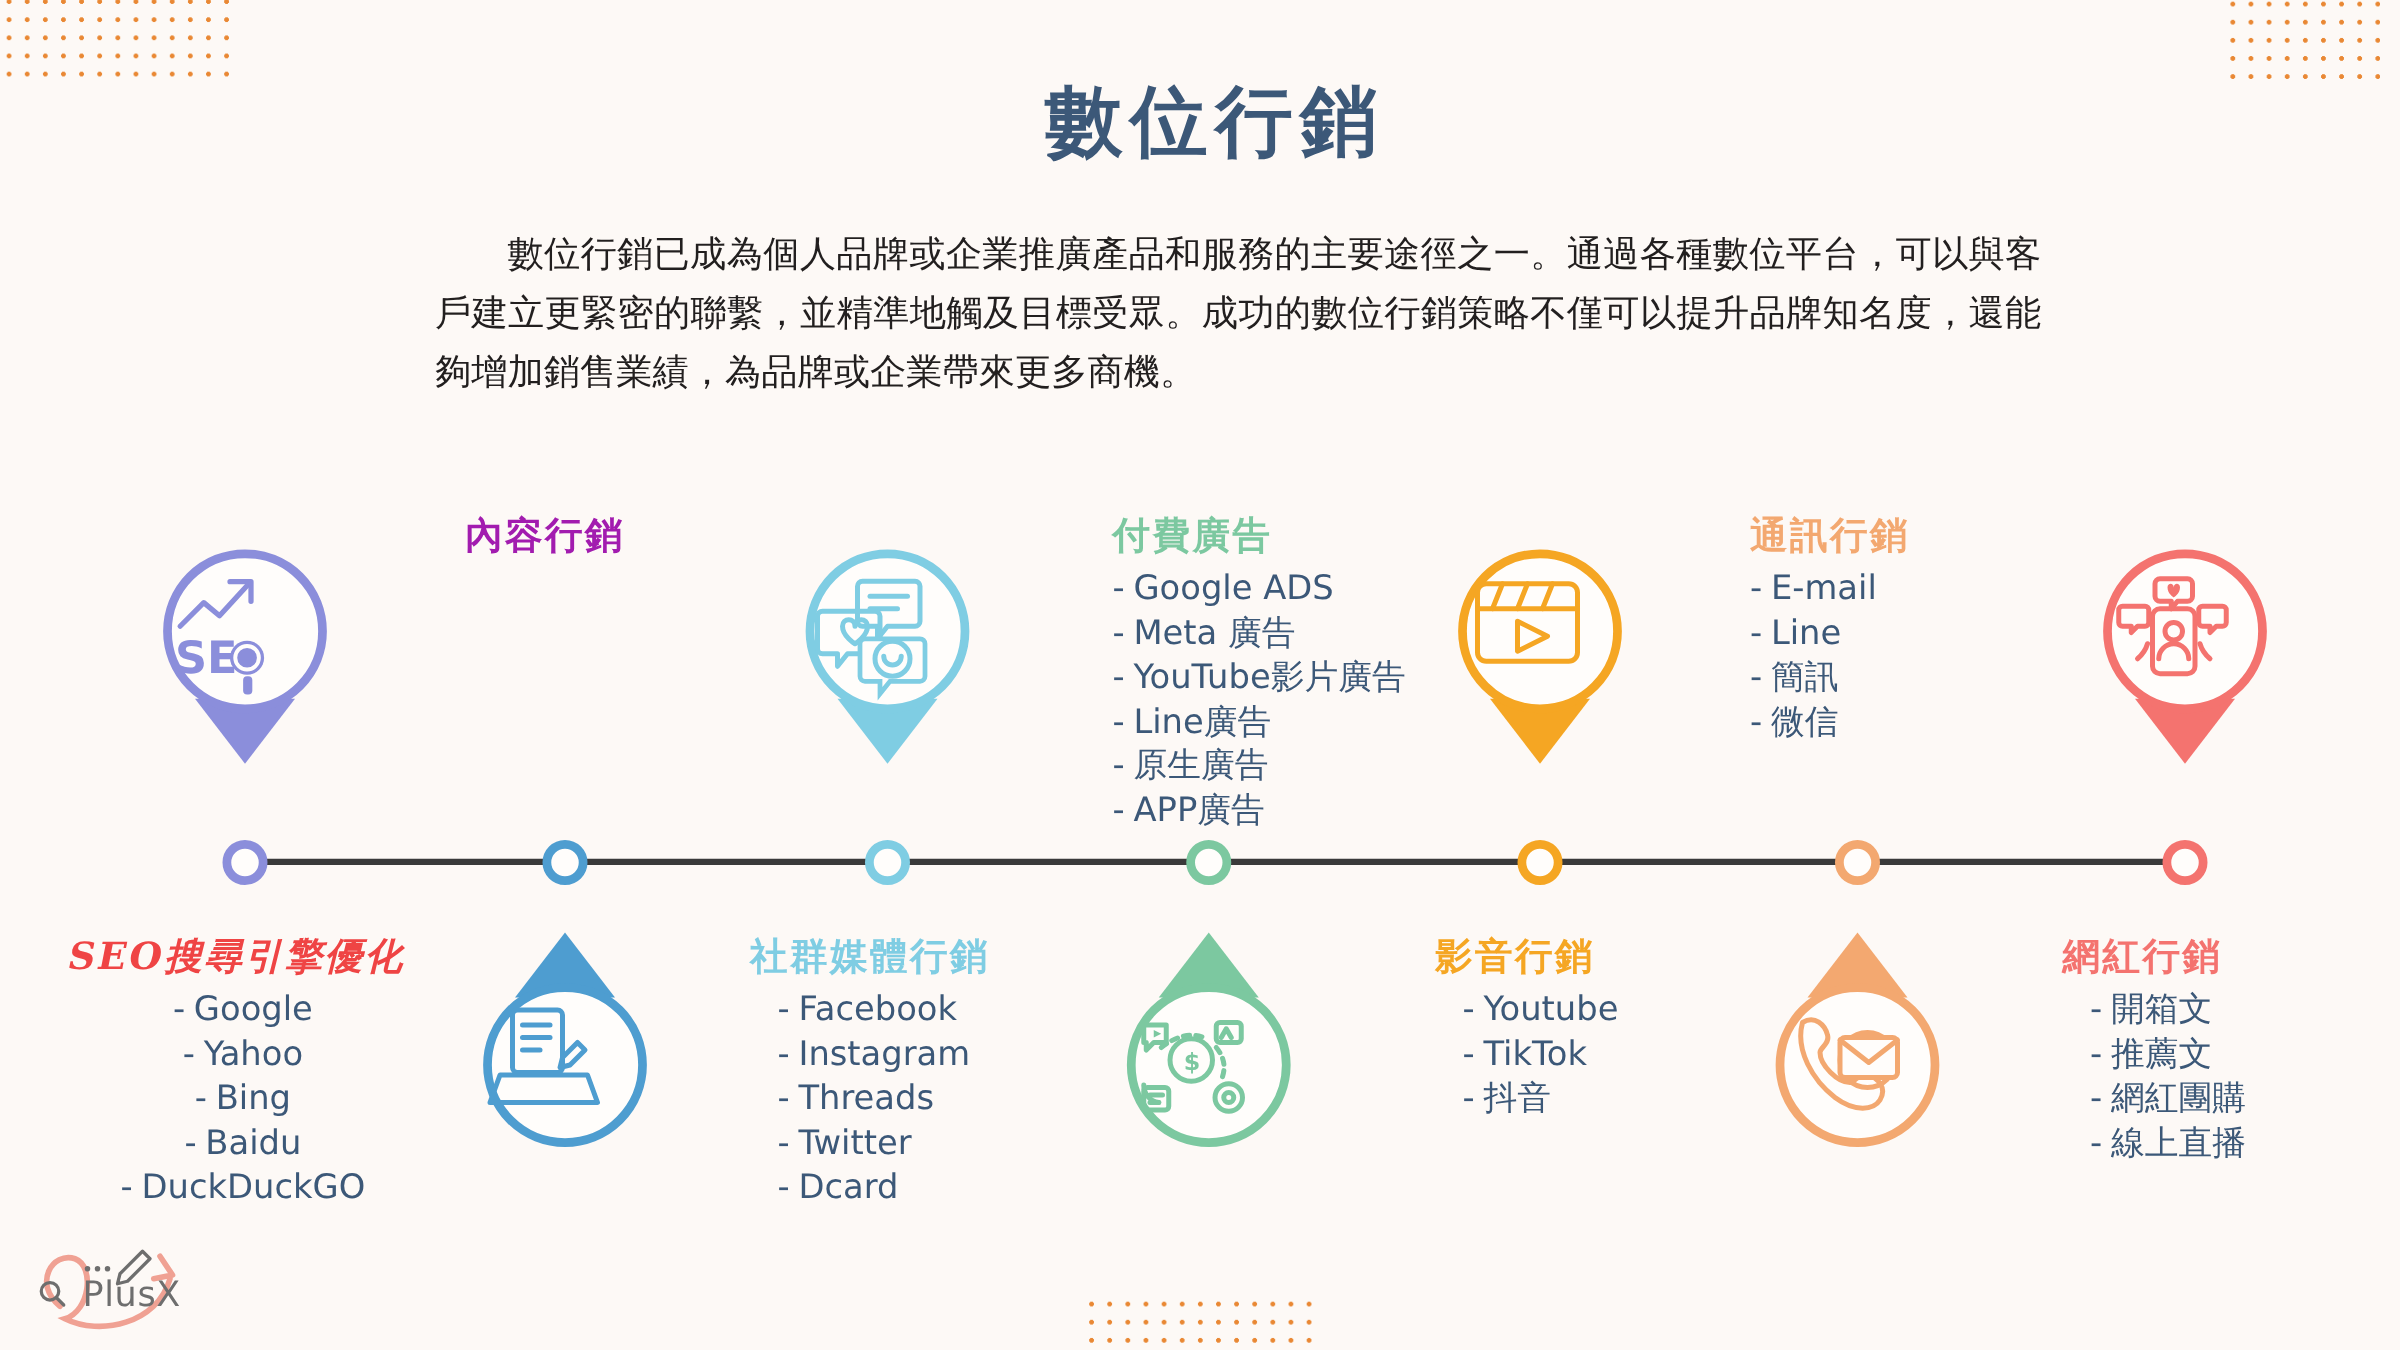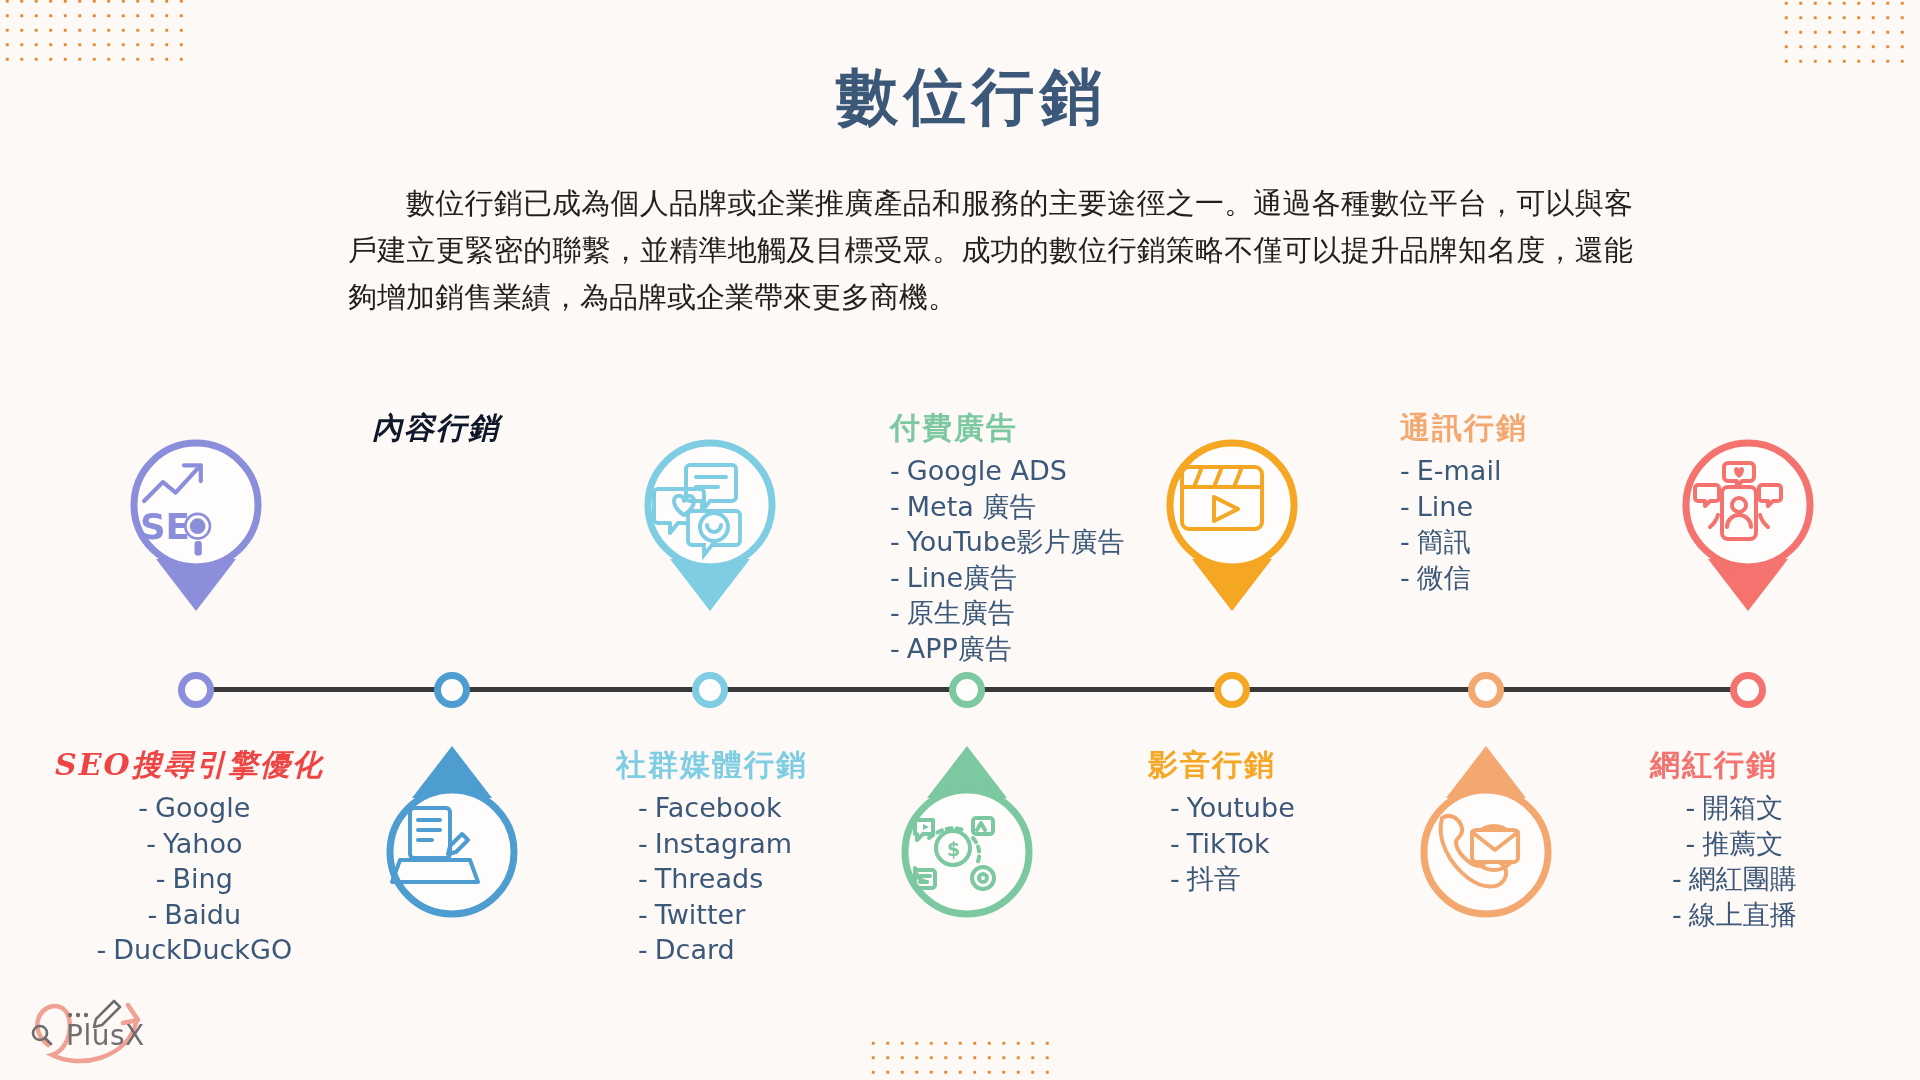--- a/index.html
+++ b/index.html
@@ -179,40 +179,40 @@
         <line x1="22" y1="24" x2="44" y2="24" fill="none" stroke="#4e9dd0" stroke-width="4" stroke-linecap="round" stroke-linejoin="round"></line>
         <line x1="22" y1="34" x2="36" y2="34" fill="none" stroke="#4e9dd0" stroke-width="4" stroke-linecap="round" stroke-linejoin="round"></line>
         <path d="M54 40 L66 28 L72 34 L60 46 L52 48 Z" fill="none" stroke="#4e9dd0" stroke-width="4" stroke-linecap="round" stroke-linejoin="round"></path>
         <path d="M4 54 L74 54 L82 76 L-4 76 Z" fill="none" stroke="#4e9dd0" stroke-width="4" stroke-linecap="round" stroke-linejoin="round"></path>
         <line x1="6" y1="76" x2="72" y2="76" fill="none" stroke="#4e9dd0" stroke-width="4" stroke-linecap="round" stroke-linejoin="round"></line>
       </g>
         </g>
     </svg>
     </div>
     <div class="block" style="left: 372px; top: 408px;">
-      <div class="heading" style="color: #0f172a; font-style: italic;">內容行銷</div>
+      <div class="heading" style="color: #a21caf;">內容行銷</div>
     </div>
     <div class="node" style="left: 710px; border-color: rgb(127, 205, 227);"></div>
     <div class="pin up" style="left: 710px; top: 437px;">
       <svg viewBox="0 0 148 178" aria-hidden="true">
     <path d="M74 174 L34 122 L114 122 Z" fill="#7fcde3"></path>
     <circle cx="74" cy="68" r="62" fill="#fffdfb" stroke="#7fcde3" stroke-width="7"></circle>
     <g transform="translate(20,26)">
         <path d="M34 2 H76 a4 4 0 0 1 4 4 V34 a4 4 0 0 1 -4 4 H54 l-8 10 v-10 H34 a4 4 0 0 1 -4 -4 V6 a4 4 0 0 1 4 -4 Z" fill="none" stroke="#7fcde3" stroke-width="4" stroke-linecap="round" stroke-linejoin="round"></path>
         <line x1="40" y1="14" x2="70" y2="14" fill="none" stroke="#7fcde3" stroke-width="4" stroke-linecap="round" stroke-linejoin="round"></line>
         <line x1="40" y1="24" x2="62" y2="24" fill="none" stroke="#7fcde3" stroke-width="4" stroke-linecap="round" stroke-linejoin="round"></line>
         <path d="M2 26 H44 a4 4 0 0 1 4 4 V56 a4 4 0 0 1 -4 4 H22 l-8 10 V60 H2 a4 4 0 0 1 -4 -4 V30 a4 4 0 0 1 4 -4 Z" fill="none" stroke="#7fcde3" stroke-width="4" stroke-linecap="round" stroke-linejoin="round"></path>
         <path d="M18 38 c0 -7 10 -7 10 0 c0 -7 10 -7 10 0 c0 8 -10 14 -10 14 c0 0 -10 -6 -10 -14 Z" fill="none" stroke="#7fcde3" stroke-width="4" stroke-linecap="round" stroke-linejoin="round"></path>
         <path d="M36 48 H80 a4 4 0 0 1 4 4 V78 a4 4 0 0 1 -4 4 H56 l-8 10 V82 H36 a4 4 0 0 1 -4 -4 V52 a4 4 0 0 1 4 -4 Z" fill="#fffdfb" stroke="#7fcde3" stroke-width="3.8"></path>
         <circle cx="58" cy="64" r="14" fill="none" stroke="#7fcde3" stroke-width="4" stroke-linecap="round" stroke-linejoin="round"></circle>
         <path d="M51 62 a7 7 0 0 0 14 0" fill="none" stroke="#7fcde3" stroke-width="4" stroke-linecap="round" stroke-linejoin="round"></path>
       </g>
   </svg>
     </div>
-    <div class="block" style="left: 600px; top: 745px; margin-left: 16px;">
+    <div class="block" style="left: 600px; top: 745px;">
       <div class="heading" style="color: rgb(127, 205, 227);">社群媒體行銷</div>
       <ul style="padding-left: 22px;">
         <li><span class="dash">-</span><span>Facebook</span></li>
         <li><span class="dash">-</span><span>Instagram</span></li>
         <li><span class="dash">-</span><span>Threads</span></li>
         <li><span class="dash">-</span><span>Twitter</span></li>
         <li><span class="dash">-</span><span>Dcard</span></li>
       </ul>
     </div>
     <div class="node" style="left: 967px; border-color: rgb(124, 200, 160);"></div>
@@ -312,21 +312,21 @@
         <path d="M38 9 c0 -4 5 -4 5 0 c0 -4 5 -4 5 0 c0 5 -5 8 -5 8 c0 0 -5 -3 -5 -8 Z" fill="#f4736f"></path>
         <path d="M2 24 h18 a3 3 0 0 1 3 3 v10 a3 3 0 0 1 -3 3 h-6 l-5 5 v-5 H2 a3 3 0 0 1 -3 -3 V27 a3 3 0 0 1 3 -3 Z" fill="none" stroke="#f4736f" stroke-width="4" stroke-linecap="round" stroke-linejoin="round"></path>
         <path d="M66 24 h16 a3 3 0 0 1 3 3 v10 a3 3 0 0 1 -3 3 h-5 l-5 5 v-5 h-6 a3 3 0 0 1 -3 -3 V27 a3 3 0 0 1 3 -3 Z" fill="none" stroke="#f4736f" stroke-width="4" stroke-linecap="round" stroke-linejoin="round"></path>
         <path d="M14 66 q6 -5 8 -12" fill="none" stroke="#f4736f" stroke-width="4" stroke-linecap="round" stroke-linejoin="round"></path>
         <path d="M72 66 q-6 -5 -8 -12" fill="none" stroke="#f4736f" stroke-width="4" stroke-linecap="round" stroke-linejoin="round"></path>
       </g>
   </svg>
     </div>
     <div class="block" style="left: 1650px; top: 745px;">
       <div class="heading" style="color: rgb(244, 115, 111);">網紅行銷</div>
-      <ul style="padding-left: 22px; text-align: center;">
+      <ul style="padding-left: 22px;">
         <li><span class="dash">-</span><span>開箱文</span></li>
         <li><span class="dash">-</span><span>推薦文</span></li>
         <li><span class="dash">-</span><span>網紅團購</span></li>
         <li><span class="dash">-</span><span>線上直播</span></li>
       </ul>
     </div>
   </div>
 
 <div id="brand-logo">
   <svg viewBox="0 0 155 85" width="155" height="85">

